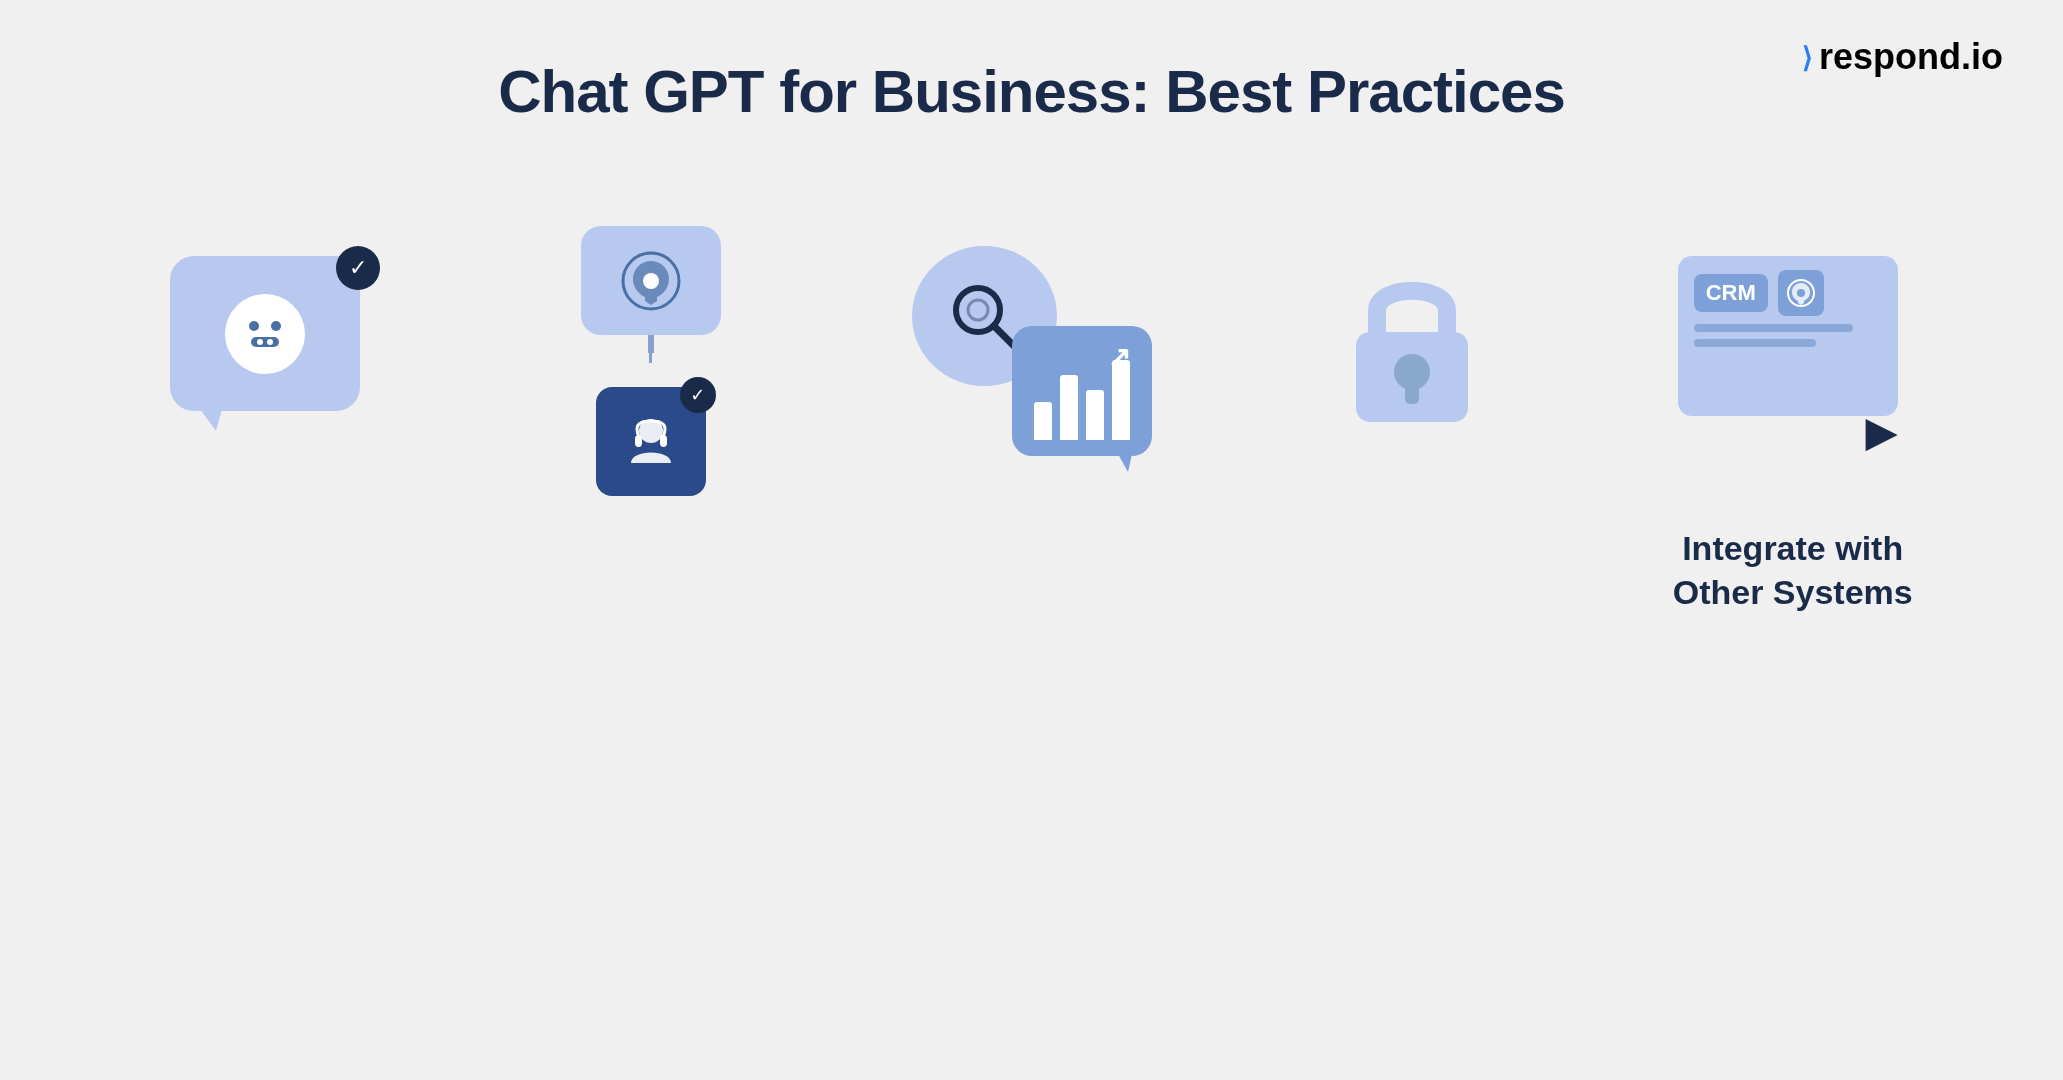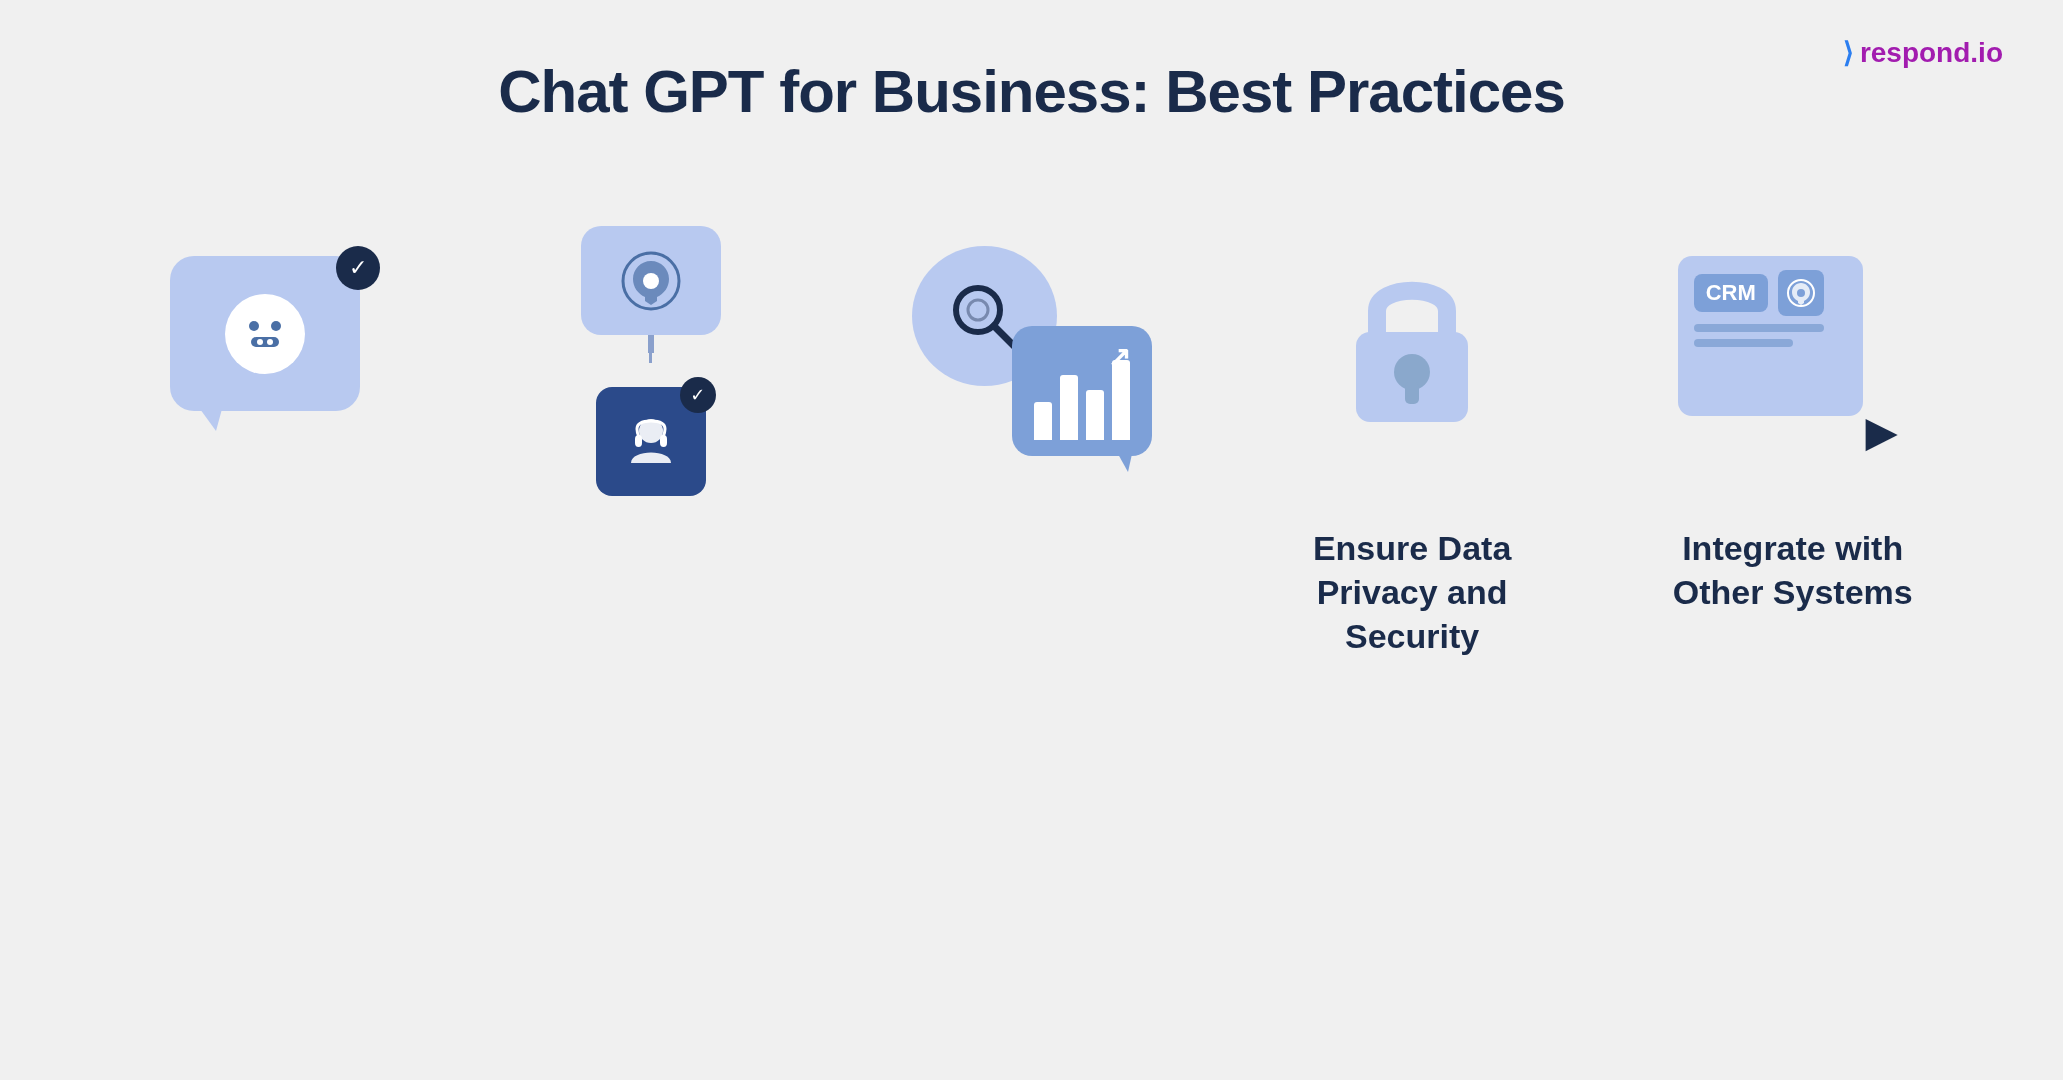--- a/index.html
+++ b/index.html
@@ -23,23 +23,23 @@
       display: flex;
       align-items: center;
       gap: 6px;
     }
     .logo-check {
       color: #2b7ef0;
       font-size: 28px;
       font-weight: bold;
     }
     .logo-text {
-      font-size: 28px;
+      font-size: 36px;
       font-weight: 700;
-      color: #a21caf;
+      color: #000000;
     }
 
     .title {
       margin-top: 57px;
       font-size: 60px;
       font-weight: 700;
       color: #1a2b4a;
       text-align: right;
       letter-spacing: -1px;
     }
@@ -288,21 +288,21 @@
       height: 180px;
     }
 
     
     .crm-wrap {
       position: relative;
       width: 230px;
       height: 220px;
     }
     .crm-card {
-      width: 185px;
+      width: 220px;
       height: 160px;
       background: #b8c9f0;
       border-radius: 14px;
       position: absolute;
       top: 20px;
       left: 0;
       display: flex;
       flex-direction: column;
       align-items: flex-start;
       justify-content: flex-start;
@@ -439,21 +439,20 @@
           <path d="M35 80 L35 55 C35 28, 105 28, 105 55 L105 80" fill="none" stroke="#b8c9f0" stroke-width="18" stroke-linecap="round"></path>
 
           <rect x="14" y="76" width="112" height="90" rx="14" fill="#b8c9f0"></rect>
 
           <circle cx="70" cy="116" r="18" fill="#8aa8cc"></circle>
 
           <rect x="63" y="126" width="14" height="22" rx="5" fill="#8aa8cc"></rect>
         </svg>
       </div>
     </div>
-    <div class="card-label">Ensure Data<br>Privacy and<br>Security</div>
   </div>
 
   <div class="card">
     <div class="card-icon">
       <div class="crm-wrap">
         <div class="crm-card">
           <div class="crm-top-row">
             <div class="crm-label-box">CRM</div>
             <div class="crm-gpt-circle">
               <svg width="30" height="30" viewBox="0 0 30 30">

